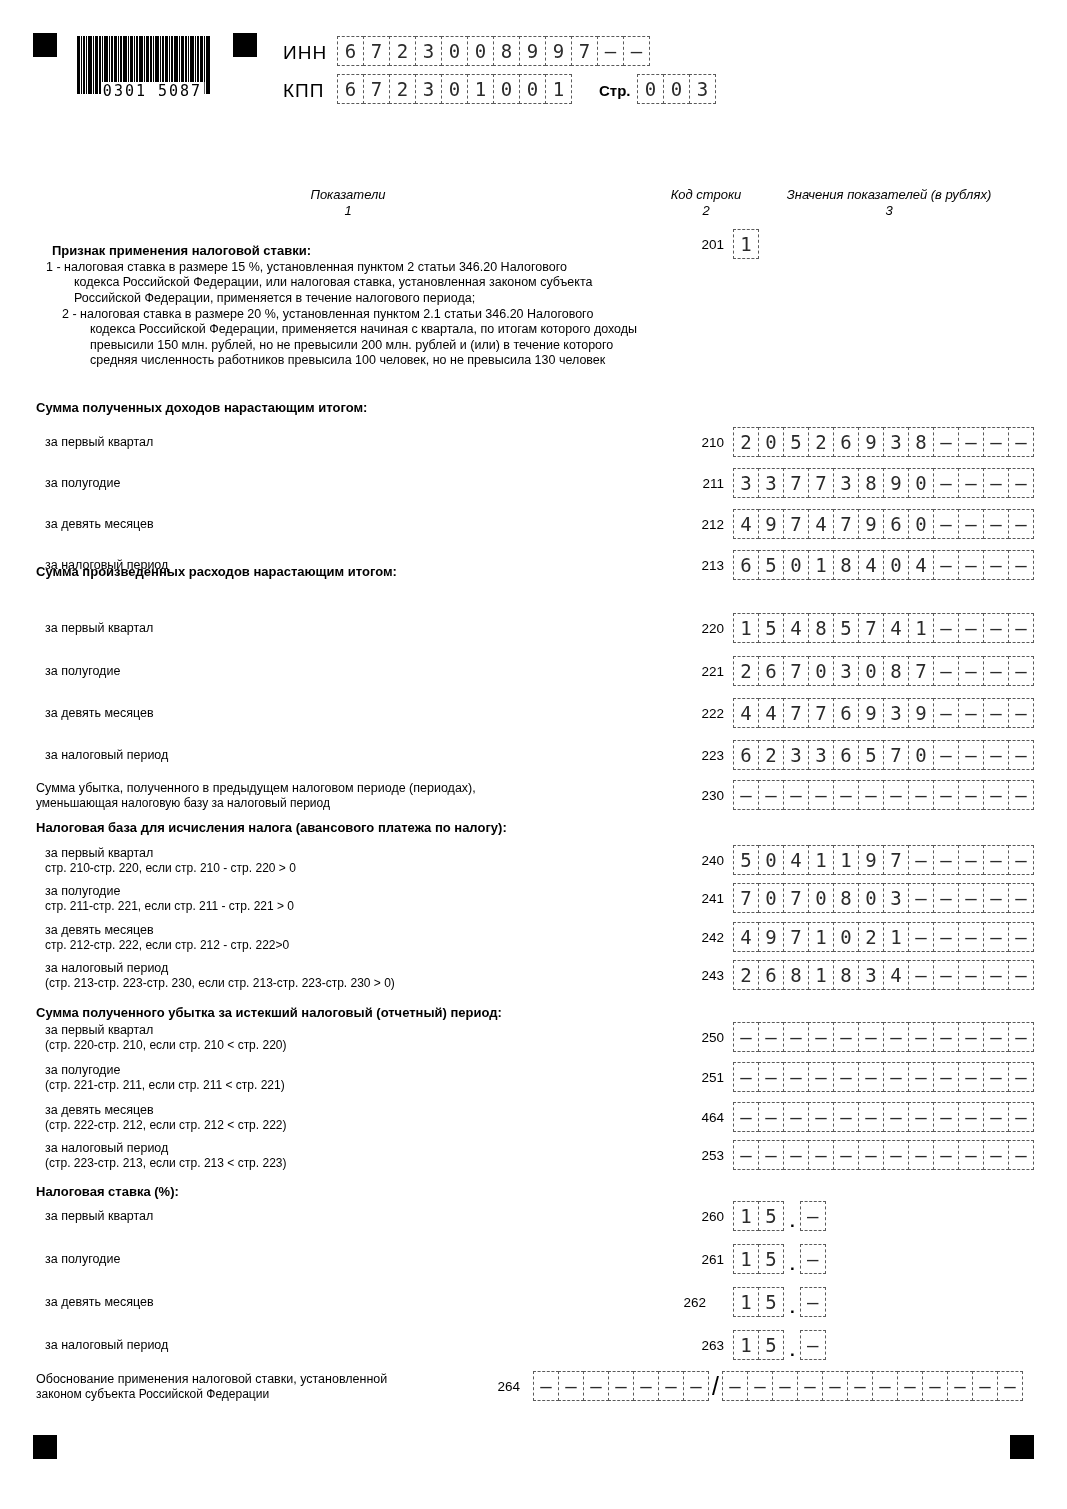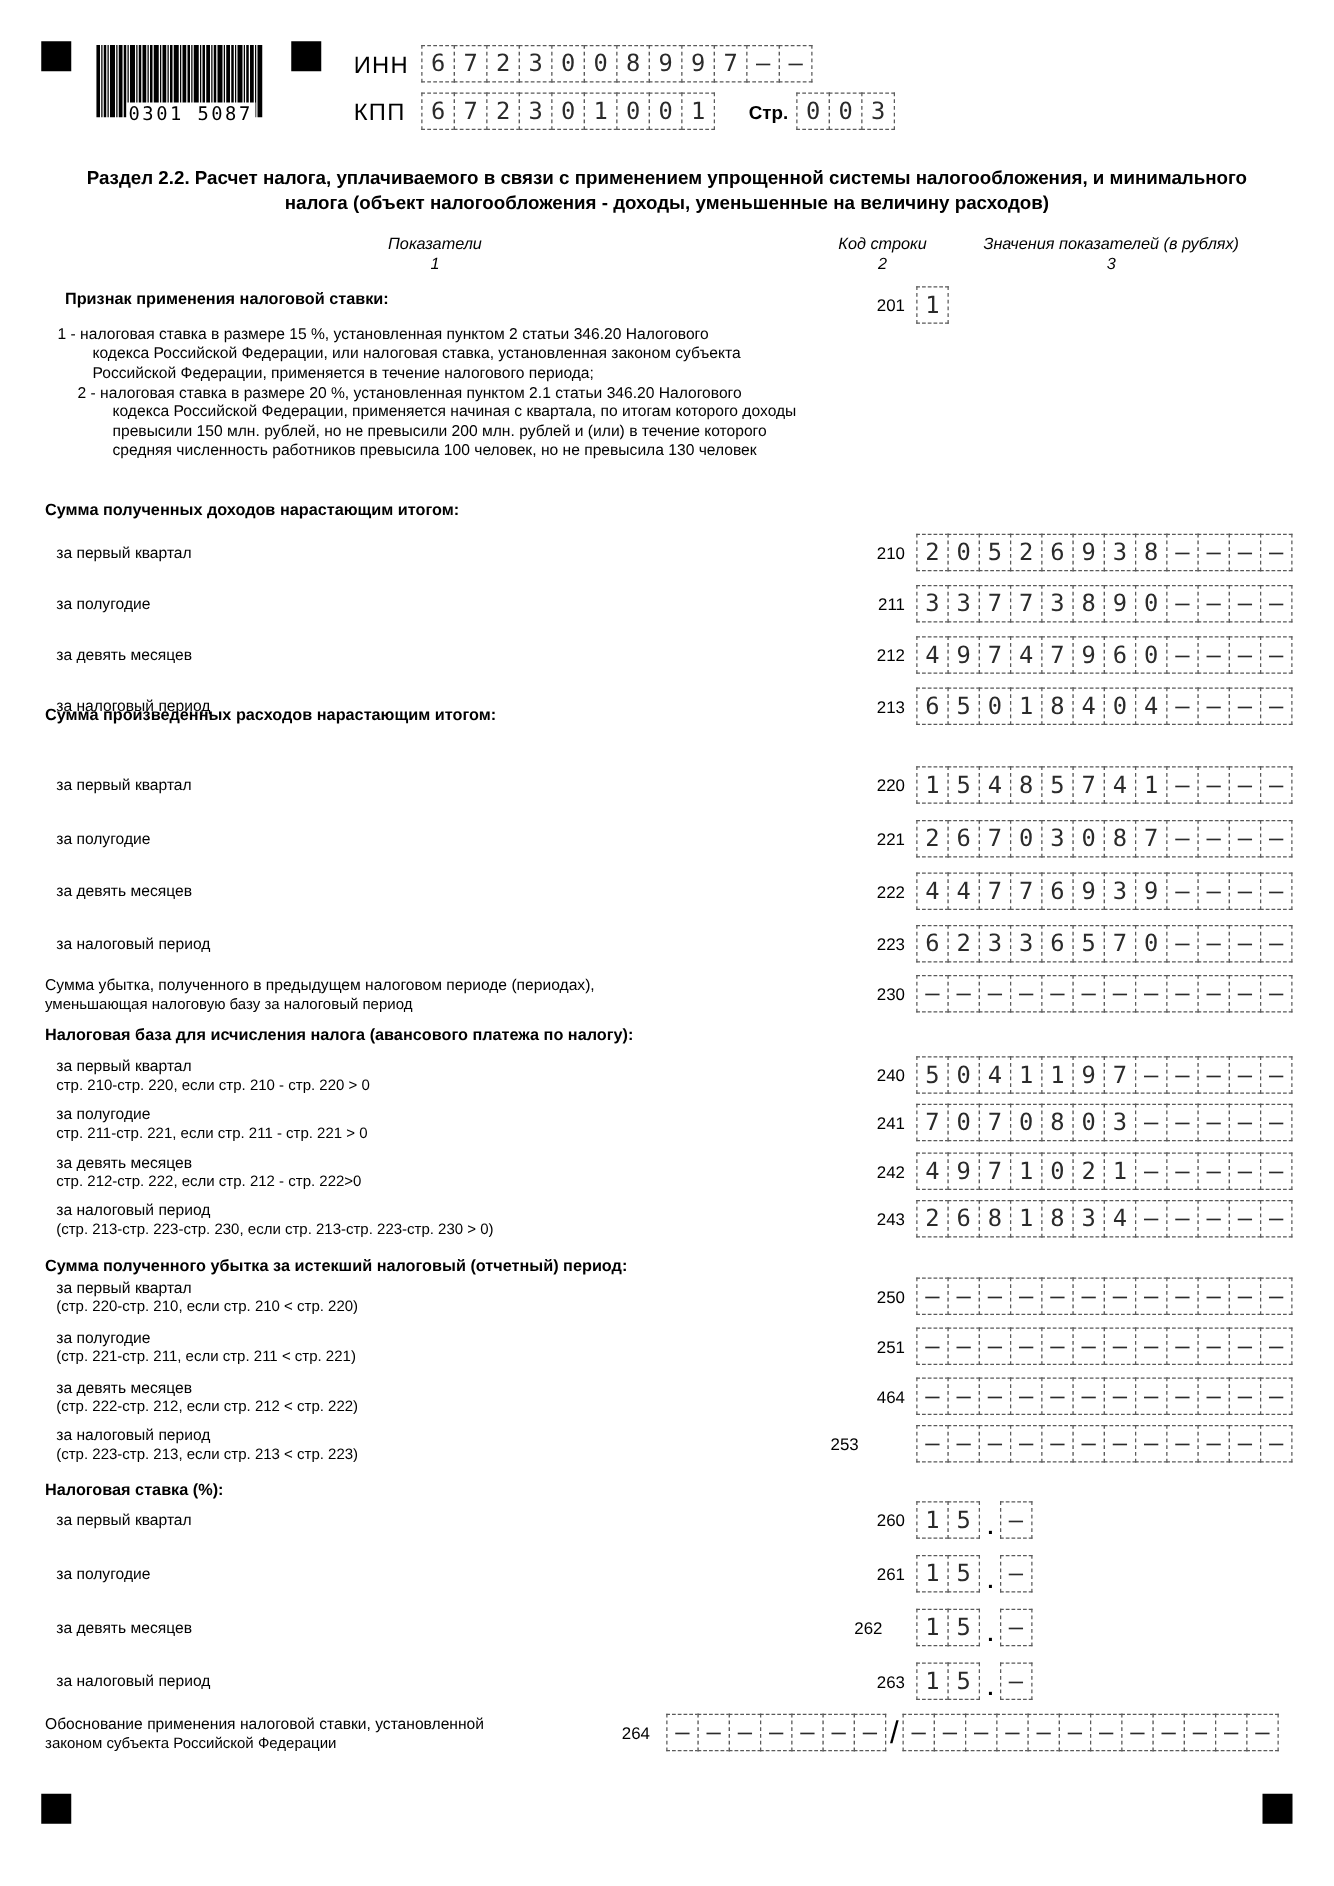--- a/index.html
+++ b/index.html
@@ -128,37 +128,36 @@
 
   <span class="str-label" style="left:599px;top:82px">Стр.</span>
   <div class="cells-abs" id="str-cells" style="left:637px;top:74px">
       <div class="cellgroup">
         <span class="cell">0</span>
         <span class="cell">0</span>
         <span class="cell">3</span>
       </div>
     </div>
 
-  <div class="title">Раздел 2.2. Расчет налога, уплачиваемого в связи с применением упрощенной системы налогообложения, и минимального налога (объект налогообложения - доходы, уменьшенные на величину расходов)</div>
 
   <div class="colhead" style="left:248px;top:187px;width:200px">
     <div>Показатели</div>
     <div>1</div>
   </div>
   <div class="colhead" style="left:656px;top:187px;width:100px">
     <div>Код строки</div>
     <div>2</div>
   </div>
   <div class="colhead" style="left:783px;top:187px;width:212px">
     <div>Значения показателей (в рублях)</div>
     <div>3</div>
   </div>
 
   <div id="form-body">
-      <div class="row-label bold-label" style="left: 36px; top: 232px; padding-left: 16px;">
+      <div class="row-label bold-label" style="left: 36px; top: 244px; padding-left: 16px;">
         <div>Признак применения налоговой ставки:</div>
       </div>
       <div class="code" style="top: 237px; left: 682px;">201</div>
       <div class="cells-abs" style="top: 229px; left: 733px;">
         <div class="cellgroup">
           <span class="cell">1</span>
         </div>
       </div>
       <div class="note" style="top: 260px;">1 - налоговая ставка в размере 15 %, установленная пунктом 2 статьи 346.20 Налогового
 кодекса Российской Федерации, или налоговая ставка, установленная законом субъекта
@@ -496,21 +495,21 @@
           <span class="cell">–</span>
           <span class="cell">–</span>
           <span class="cell">–</span>
           <span class="cell">–</span>
         </div>
       </div>
       <div class="row-label" style="left: 45px; top: 1141px;">
         <div>за налоговый период</div>
         <div class="sub">(стр. 223-стр. 213, если стр. 213 &lt; стр. 223)</div>
       </div>
-      <div class="code" style="top: 1148px; left: 645px;">253</div>
+      <div class="code" style="top: 1148px; left: 682px;">253</div>
       <div class="cells-abs" style="top: 1140px; left: 733px;">
         <div class="cellgroup">
           <span class="cell">–</span>
           <span class="cell">–</span>
           <span class="cell">–</span>
           <span class="cell">–</span>
           <span class="cell">–</span>
           <span class="cell">–</span>
           <span class="cell">–</span>
           <span class="cell">–</span>

